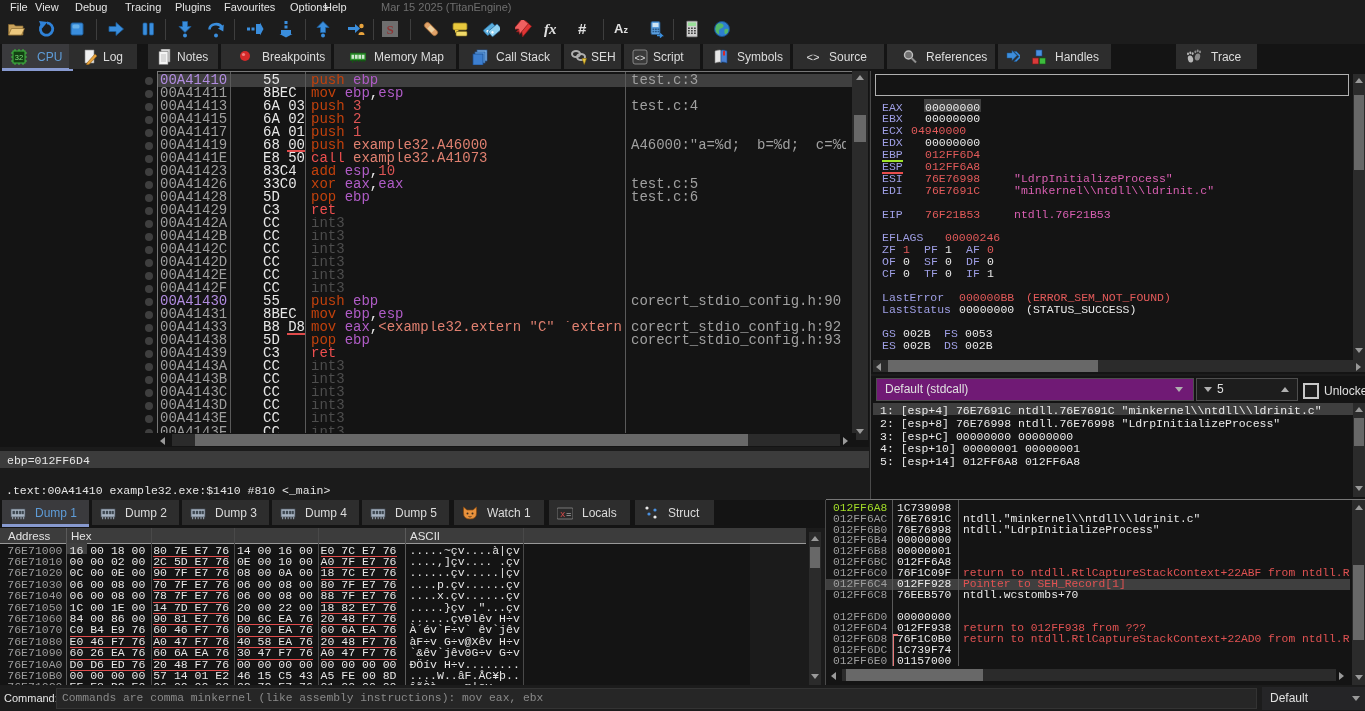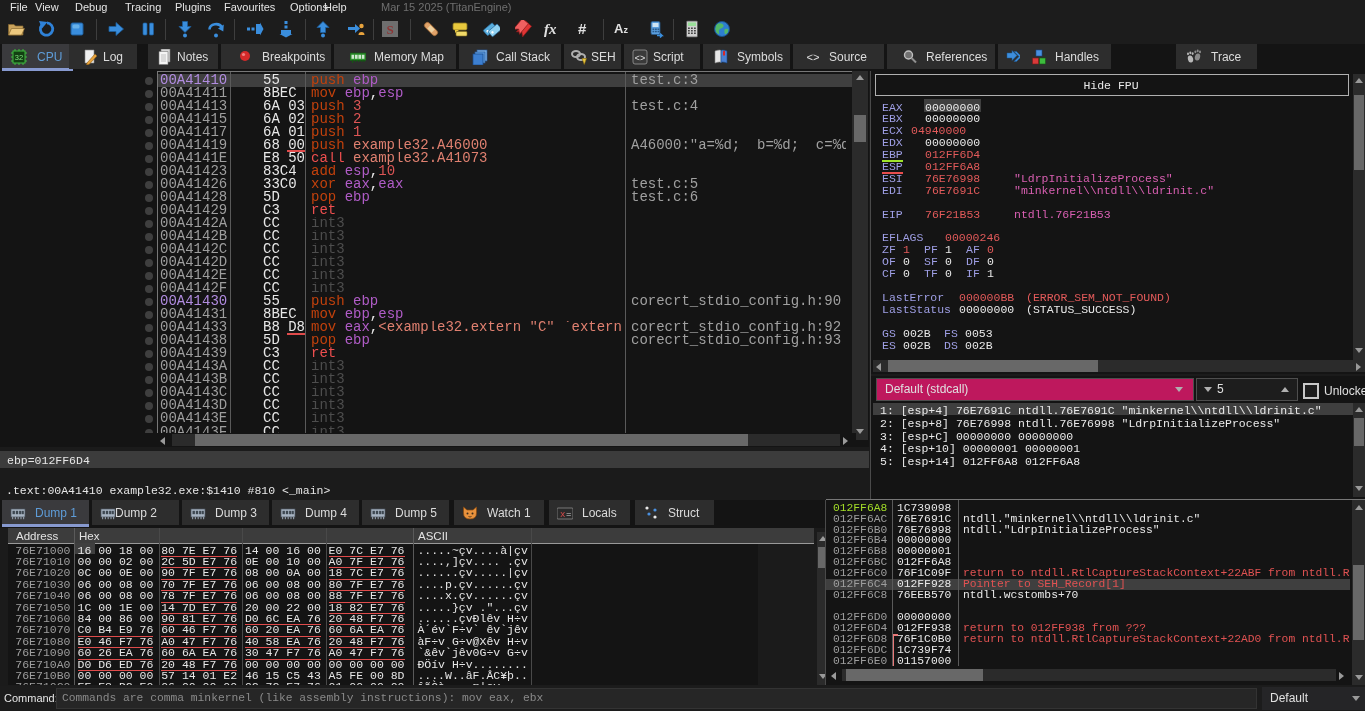--- a/index.html
+++ b/index.html
@@ -37,21 +37,21 @@
 .da{position:absolute;left:160px}
 .db{position:absolute;left:263px;width:42px;overflow:hidden;color:#e8e8e8}
 .di{position:absolute;left:311px;width:313px;overflow:hidden}
 .dc{position:absolute;left:631px;width:215px;overflow:hidden;color:#a0a0a0}
 .bdot{position:absolute;left:145px;width:8px;height:8px;border-radius:4px;background:#3f3f3f}
 
 #regs{left:871px;top:71px;width:494px;height:303px}
 .rrow{position:absolute;font-size:11.5px;line-height:12px;white-space:pre}
 .rrow>span{position:absolute;top:0;white-space:pre}
 
-#dump{left:8px;top:528px;width:750px;height:157px}
+#dump{left:0;top:528px;width:750px;height:157px}
 .hrow{position:absolute;font-size:11.5px;line-height:11.4px;white-space:pre;color:#e6e6e6}
 .hl{border-bottom:1px solid #e04b4b}
 
 #stack{left:826px;top:500px;width:539px;height:185px}
 .srow{position:absolute;font-size:11.3px;line-height:11px;white-space:pre}
 
 .thead{position:absolute;background:#3c3c3c;color:#e3e3e3;font-size:11.5px}
 </style>
 </head>
 <body>
@@ -408,21 +408,20 @@
 
 <div class="sbh" style="left:157px;top:362px;width:699px;height:14px;background:#141414"></div>
 <div class="sbh" style="left:172px;top:363px;width:668px;height:12px"></div>
 <div class="arr" style="left:160px;top:366px;border-top:4px solid transparent;border-bottom:4px solid transparent;border-right:5px solid #9a9a9a"></div>
 <div class="arr" style="left:843px;top:366px;border-top:4px solid transparent;border-bottom:4px solid transparent;border-left:5px solid #9a9a9a"></div>
 <div class="thumb" style="left:195px;top:363px;width:553px;height:12px"></div>
 </div>
 
 <div id="regs" class="panel ab">
 <div class="ab" style="left:4px;top:3px;width:472px;height:20px;border:1px solid #b0b0b0"></div>
-<div class="mono ab wh" style="left:0;top:8px;width:480px;text-align:center;font-size:11.5px">Hide FPU</div>
 <div class="ab" style="left:52.5px;top:28px;width:57px;height:13px;background:#3f3f3f"></div>
 <div class="mono">
       <div class="rrow" style="top:30.5px"><span class="lv" style="left:11px">EAX</span><span class="wh" style="left:54px">00000000</span></div>
       <div class="rrow" style="top:42.4px"><span class="lv" style="left:11px">EBX</span><span class="wh" style="left:54px">00000000</span></div>
       <div class="rrow" style="top:54.3px"><span class="lv" style="left:11px">ECX</span><span class="rd" style="left:40px">04940000</span></div>
       <div class="rrow" style="top:66.2px"><span class="lv" style="left:11px">EDX</span><span class="wh" style="left:54px">00000000</span></div>
       <div class="rrow" style="top:78.1px"><span class="lv" style="left:11px">EBP</span><span class="rd" style="left:54px">012FF6D4</span></div>
       <div class="rrow" style="top:90.0px"><span class="lv" style="left:11px">ESP</span><span class="rd" style="left:54px">012FF6A8</span></div>
       <div class="rrow" style="top:101.9px"><span class="lv" style="left:11px">ESI</span><span class="rd" style="left:54px">76E76998</span><span class="pk" style="left:143px">"LdrpInitializeProcess"</span></div>
       <div class="rrow" style="top:113.8px"><span class="lv" style="left:11px">EDI</span><span class="rd" style="left:54px">76E7691C</span><span class="pk" style="left:143px">"minkernel\\ntdll\\ldrinit.c"</span></div>
@@ -445,21 +444,21 @@
 <div class="thumb" style="left:483px;top:24px;width:10px;height:75px"></div>
 
 <div class="sbh" style="left:2px;top:289px;width:492px;height:12px"></div>
 <div class="arr" style="left:5px;top:292px;border-top:4px solid transparent;border-bottom:4px solid transparent;border-right:5px solid #9a9a9a"></div>
 <div class="arr" style="left:485px;top:292px;border-top:4px solid transparent;border-bottom:4px solid transparent;border-left:5px solid #9a9a9a"></div>
 <div class="thumb" style="left:17px;top:289px;width:210px;height:12px"></div>
 </div>
 
 <div id="args" class="panel ab" style="left:871px;top:374px;width:494px;height:126px">
 <div class="ab" style="left:0;top:0;width:494px;height:2px;background:#1b1b1b"></div>
-<div class="ab" style="left:5px;top:4px;width:316px;height:21px;background:#be185d;border:1px solid #4e4e4e">
+<div class="ab" style="left:5px;top:4px;width:316px;height:21px;background:#701a75;border:1px solid #4e4e4e">
   <div class="ab" style="left:8px;top:3px;font-size:12px;color:#e0e0e0">Default (stdcall)</div>
   <div class="arr" style="left:298px;top:8px;border-left:4px solid transparent;border-right:4px solid transparent;border-top:5px solid #b0b0b0"></div>
 </div>
 <div class="ab" style="left:325px;top:4px;width:100px;height:21px;background:#1d1d1d;border:1px solid #4e4e4e">
   <div class="arr" style="left:7px;top:8px;border-left:4px solid transparent;border-right:4px solid transparent;border-top:5px solid #b0b0b0"></div>
   <div class="ab" style="left:20px;top:3px;font-size:12px;color:#e0e0e0">5</div>
   <div class="arr" style="left:84px;top:8px;border-left:4px solid transparent;border-right:4px solid transparent;border-bottom:5px solid #b0b0b0"></div>
 </div>
 <div class="ab" style="left:432px;top:9px;width:12px;height:12px;background:#1d1d1d;border:2px solid #c8c8c8"></div>
 <div class="ab" style="left:453px;top:10px;font-size:12px;color:#e0e0e0">Unlocked</div>
@@ -512,21 +511,21 @@
           <rect x="12" y="5.8" width="1.8" height="3.4"></rect>
         </g>
         <g fill="#8a95a2">
           <rect x="2" y="12" width="1.2" height="2.2"></rect>
           <rect x="4.8" y="12" width="1.2" height="2.2"></rect>
           <rect x="7.6" y="12" width="1.2" height="2.2"></rect>
           <rect x="10.4" y="12" width="1.2" height="2.2"></rect>
           <rect x="13" y="12" width="1.2" height="2.2"></rect>
         </g>
       </svg>
-      <span class="tl" style="left:23px">Dump 2</span>
+      <span class="tl" style="left:33px">Dump 2</span>
     </div>
 <div class="tab" style="left:182px;width:87px">
       <svg class="ti" style="left:8px" viewBox="0 0 16 16">
         <rect x="1" y="4" width="14" height="8" fill="#a8b4c2" stroke="#4a545e" stroke-width=".7"></rect>
         <g fill="#3d4750">
           <rect x="2.5" y="5.8" width="2.4" height="3.4"></rect>
           <rect x="5.8" y="5.8" width="2.4" height="3.4"></rect>
           <rect x="9.1" y="5.8" width="2.4" height="3.4"></rect>
           <rect x="12" y="5.8" width="1.8" height="3.4"></rect>
         </g>

